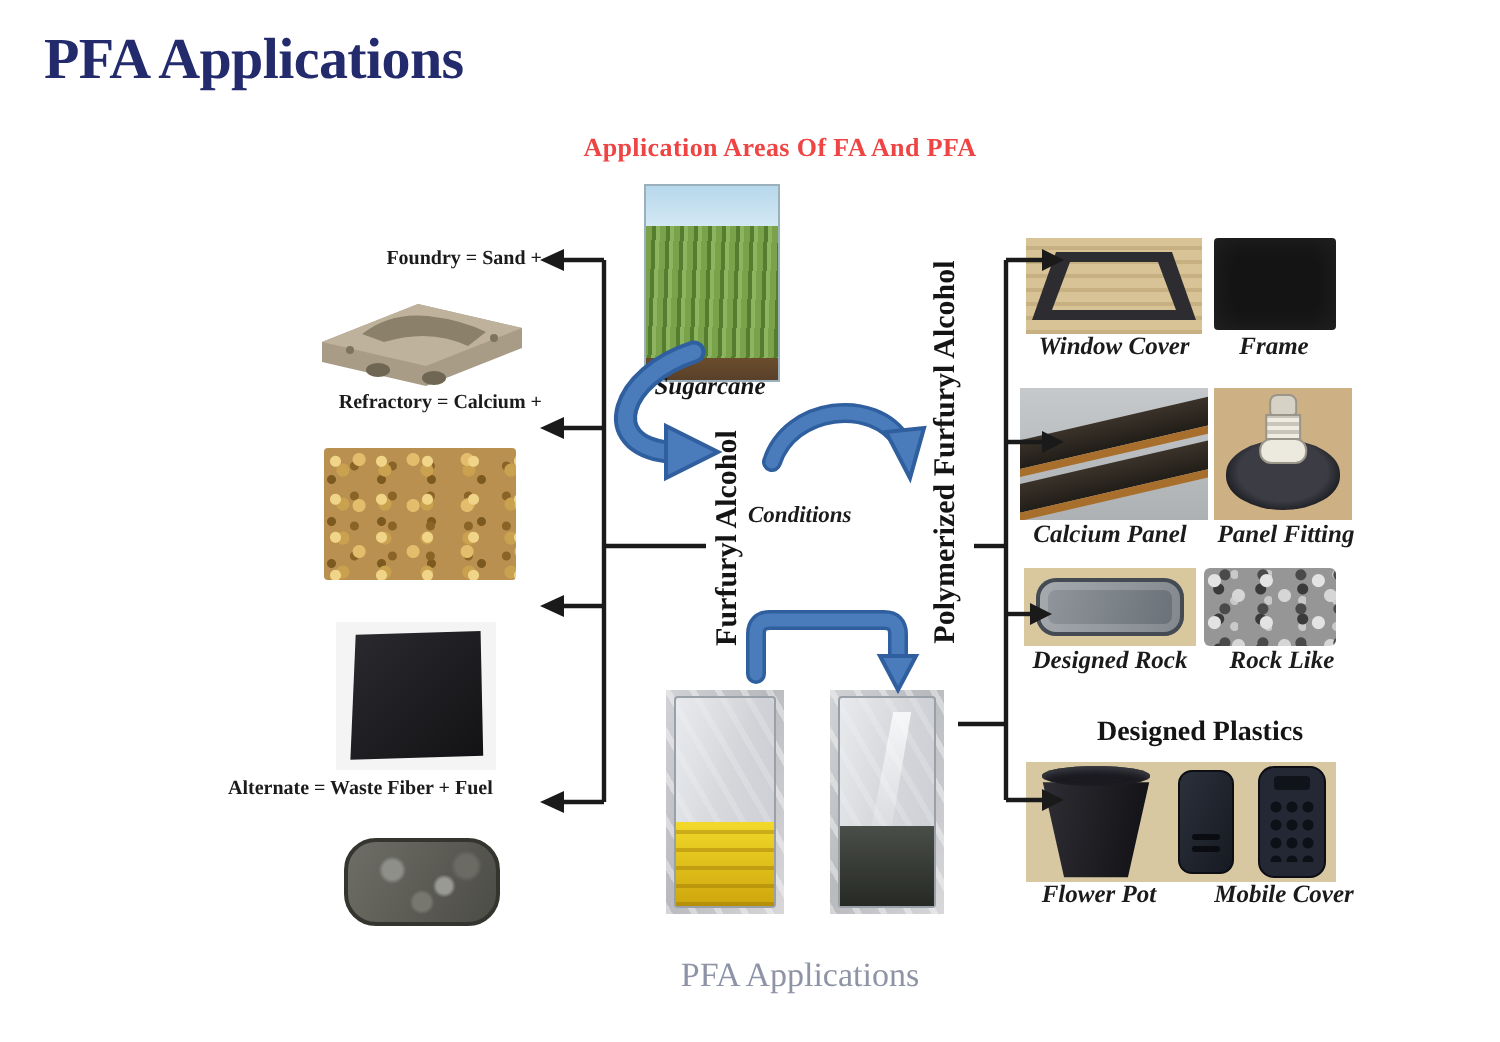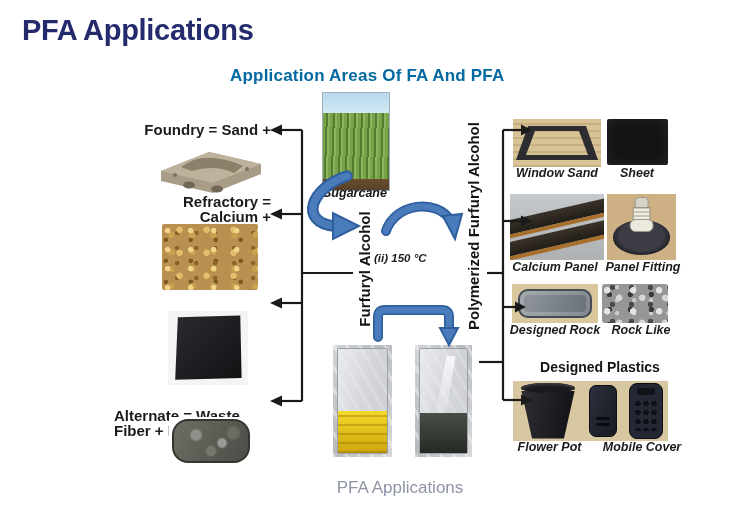--- a/index.html
+++ b/index.html
@@ -1,22 +1,22 @@
 <!DOCTYPE html>
 <html><head>
 <meta charset="utf-8">
 <style>
   html,body{margin:0;padding:0;background:#ffffff;}
   #stage{position:relative;width:750px;height:521px;background:#ffffff;overflow:hidden;
-         font-family:Liberation Sans, sans-serif;}
+         font-family:Liberation Serif, serif;}
   .abs{position:absolute;}
   .ptitle{font-size:29px;font-weight:800;color:#232b6d;letter-spacing:-0.3px;}
-  .dtitle{font-size:17px;font-weight:bold;color:#0369a1;text-align:left;letter-spacing:.2px;}
+  .dtitle{font-size:13px;font-weight:bold;color:#ef4444;text-align:center;letter-spacing:.2px;}
   .caption{font-size:17px;color:#8e94a6;text-align:center;}
-  .llabel{font-size:15px;font-weight:bold;color:#1b1b1b;text-align:right;line-height:15px;}
+  .llabel{font-size:10px;font-weight:bold;color:#1b1b1b;text-align:right;line-height:15px;}
   .rheading{font-size:14px;font-weight:bold;color:#141414;text-align:center;}
   .rlabel{font-size:12.5px;font-weight:bold;font-style:italic;color:#1b1b1b;text-align:center;}
   .vtext{transform:rotate(-90deg);font-weight:bold;font-size:15px;text-align:center;color:#141414;white-space:nowrap;}
   .cond{font-size:11.5px;font-weight:bold;font-style:italic;line-height:15.5px;color:#1b1b1b;}
   .srclabel{font-size:12.5px;font-weight:bold;font-style:italic;color:#141414;text-align:center;}
   .photo{position:absolute;}
 
   
   .ph-foundry{background:#ffffff;}
   .ph-foundry svg{width:100%;height:100%;display:block;}
@@ -139,36 +139,36 @@
     </svg>
   </div>
 
   <div class="abs llabel" style="left:130px;top:194px;width:141px">Refractory = Calcium +</div>
   <div class="photo ph-granules" style="left:162px;top:224px;width:96px;height:66px"></div>
 
   <div class="photo ph-composite" style="left:168px;top:311px;width:80px;height:74px">
     <div class="sheet"></div>
   </div>
 
-  <div class="abs llabel" style="left:114px;top:408px;width:162px;text-align:left">Alternate = Waste Fiber + Fuel</div>
+  <div class="abs llabel" style="left:114px;top:387px;width:162px;text-align:left">Alternate = Waste Fiber + Fuel</div>
   <div class="photo ph-briquette" style="left:169px;top:417px;width:84px;height:48px">
     <div class="blob"></div>
   </div>
 
   <div class="photo ph-sugarcane" style="left:322px;top:92px;width:66px;height:97px">
     <div class="sky"></div>
     <div class="field"></div>
     <div class="soil"></div>
   </div>
   <div class="abs srclabel" style="left:317px;top:186px;width:76px">Sugarcane</div>
 
   <div class="abs vtext" style="left:295px;top:260px;width:140px;height:18px">Furfuryl Alcohol</div>
 
   <div class="abs cond" style="left:374px;top:251px;width:106px">
-    <div>(ii) 150 °C</div>
+    <div>Conditions</div>
   </div>
 
   <div class="abs vtext" style="left:362px;top:217px;width:224px;height:18px">Polymerized Furfuryl Alcohol</div>
 
   <div class="photo ph-beaker" style="left:333px;top:345px;width:59px;height:112px">
     <div class="vial">
       <div class="liquid liq-yellow"></div>
     </div>
   </div>
   <div class="photo ph-beaker" style="left:415px;top:345px;width:57px;height:112px">
@@ -177,24 +177,24 @@
       <div class="liquid liq-dark"></div>
     </div>
   </div>
 
 
   <div class="photo ph-windowframe" style="left:513px;top:119px;width:88px;height:48px">
     <svg viewBox="0 0 88 48">
       <path fill-rule="evenodd" d="M15,7 H73 L85,41 H3 Z M22,12 H66 L75,36 H13 Z" fill="#2c2c31"></path>
     </svg>
   </div>
-  <div class="abs rlabel" style="left:508px;top:166px;width:98px">Window Sand</div>
+  <div class="abs rlabel" style="left:508px;top:166px;width:98px">Window Cover</div>
 
   <div class="photo ph-sheet" style="left:607px;top:119px;width:61px;height:46px"></div>
-  <div class="abs rlabel" style="left:597px;top:166px;width:80px">Sheet</div>
+  <div class="abs rlabel" style="left:597px;top:166px;width:80px">Frame</div>
 
   <div class="photo ph-sandwich" style="left:510px;top:194px;width:94px;height:66px">
     <div class="plank plank1"></div>
     <div class="plank plank2"></div>
   </div>
   <div class="abs rlabel" style="left:499px;top:260px;width:112px">Calcium Panel</div>
 
   <div class="photo ph-holder" style="left:607px;top:194px;width:69px;height:66px">
     <div class="holder-base"></div>
     <div class="holder-stack">

